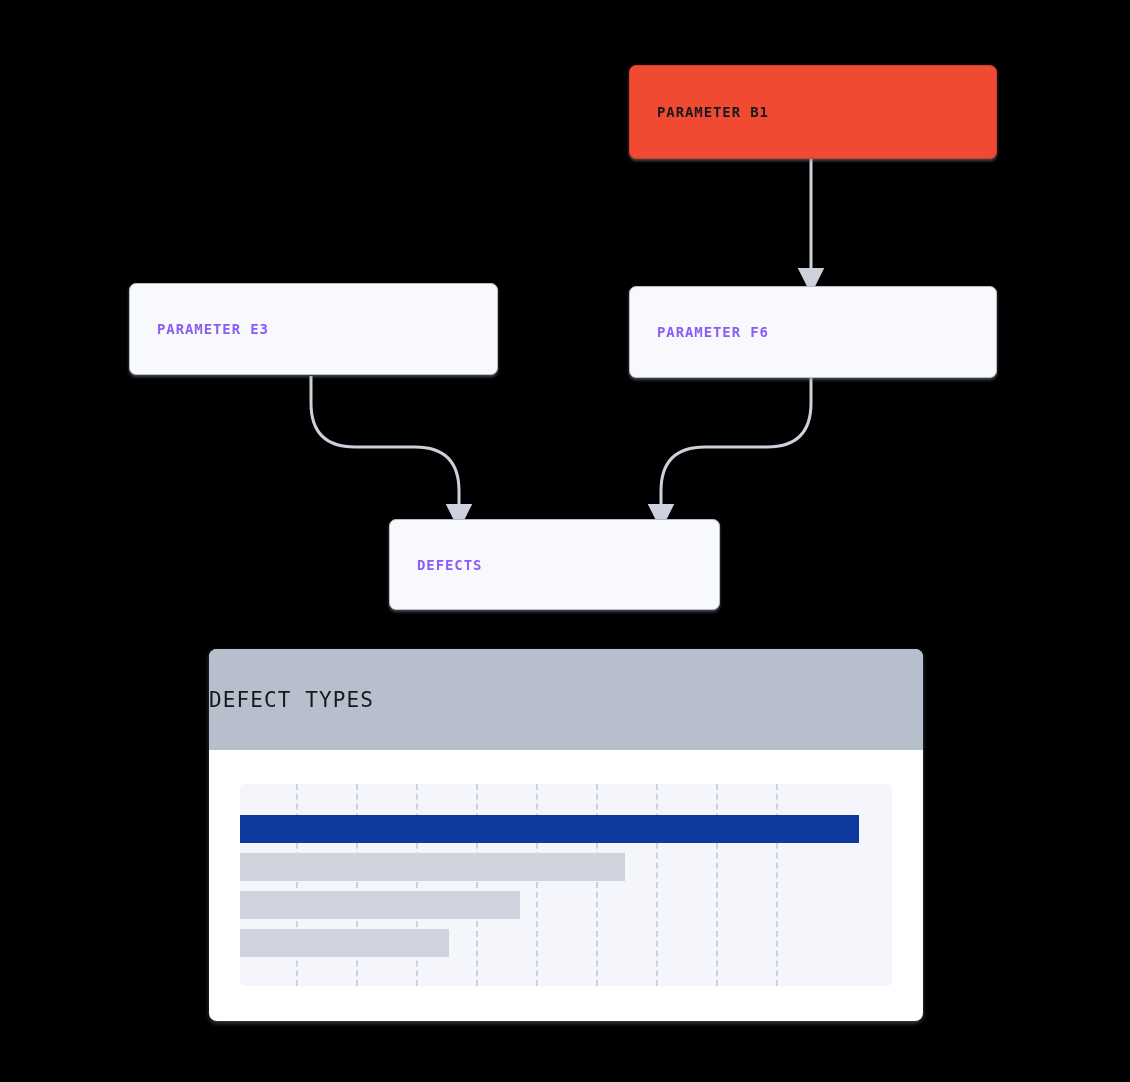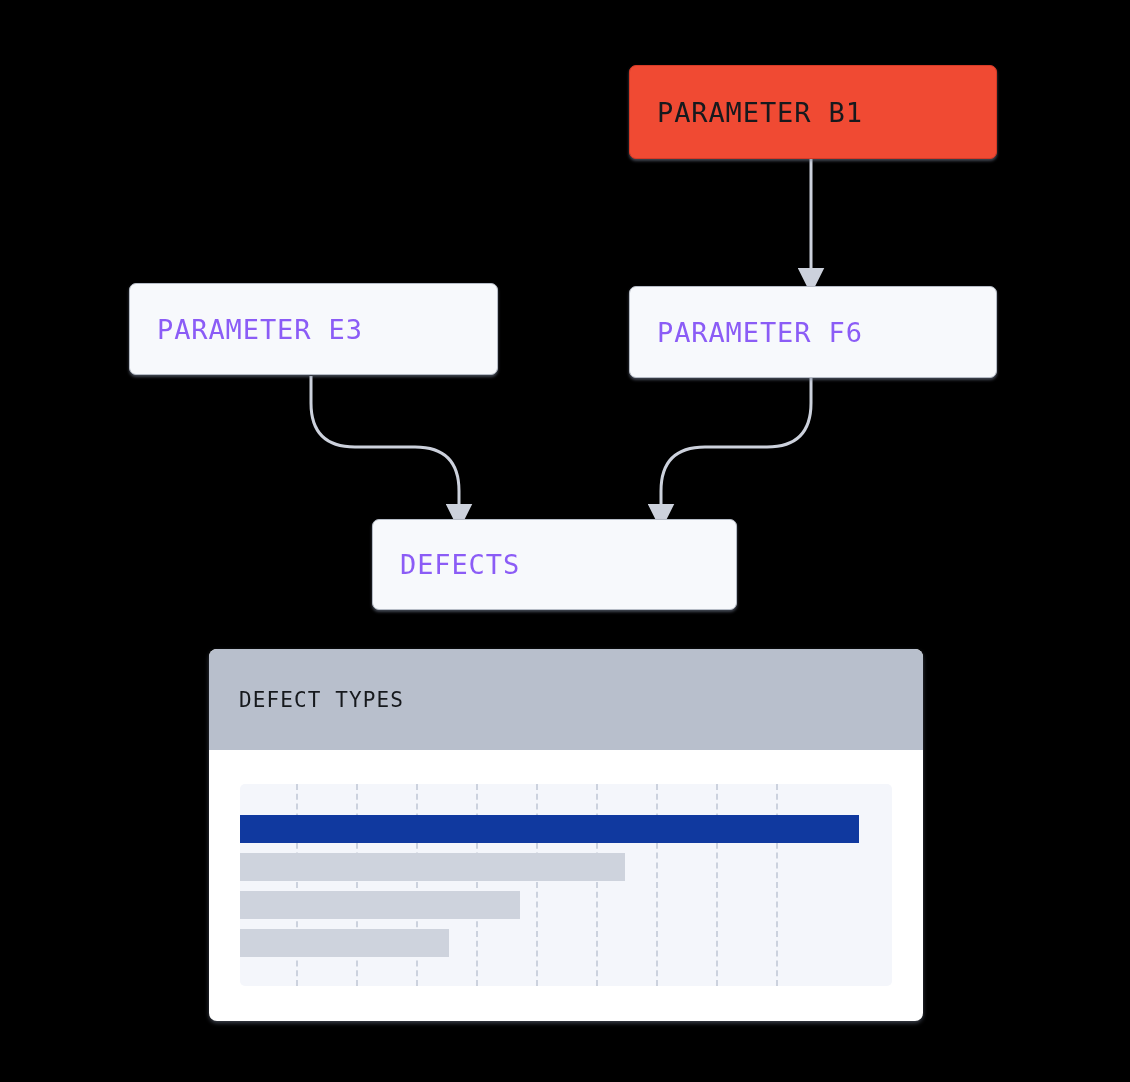--- a/index.html
+++ b/index.html
@@ -8,38 +8,38 @@
        font-family:"DejaVu Sans Mono","Liberation Mono",monospace;}
   #stage{position:absolute;left:0;top:0;width:1130px;height:1082px;background:#000000;}
 
   
   #edges{position:absolute;left:0;top:0;width:1130px;height:1082px;}
 
   
   .node{position:absolute;box-sizing:border-box;border-radius:7px;
         display:flex;align-items:center;
         box-shadow:0 2px 3px rgba(120,130,150,.55);}
-  .node .label{font-size:27px;letter-spacing:.9px;padding-left:27px;white-space:nowrap;}
+  .node .label{font-size:14px;letter-spacing:.9px;padding-left:27px;white-space:nowrap;font-weight:bold;}
 
   .node.plain{background:#f7f9fc;border:1px solid #b6bcc6;}
   .node.plain .label{color:#8b5cf6;}
   .node.accent{background:#f04a33;border:1px solid #d63a26;}
   .node.accent .label{color:#16191d;}
 
   #node-b1{left:629px;top:65px;width:368px;height:94px;}
   #node-e3{left:129px;top:283px;width:369px;height:92px;}
   #node-f6{left:629px;top:286px;width:368px;height:92px;}
-  #node-defects{left:372px;top:519px;width:365px;height:91px;}
+  #node-defects{left:389px;top:519px;width:331px;height:91px;}
 
   
   #panel{position:absolute;left:209px;top:649px;width:714px;height:372px;
          background:#ffffff;border-radius:8px;overflow:hidden;
          box-shadow:0 2px 4px rgba(120,130,150,.5);}
   #panel-header{height:101px;background:#b8bfcc;display:flex;align-items:center;}
-  #panel-title{font-size:21px;letter-spacing:1.1px;color:#16191d;padding-left:30px;white-space:nowrap;}
+  #panel-title{font-size:21px;letter-spacing:1.1px;color:#16191d;white-space:nowrap;}
 
   #plot-wrap{position:relative;padding:34px 31px 35px 31px;}
   #plot{position:relative;height:202px;background:#f4f6fb;border-radius:5px;overflow:hidden;}
   .gridline{position:absolute;top:0;bottom:0;width:0;
             border-left:2px dashed #ccd2de;}
   .bar{position:absolute;height:28px;}
   .bar.hl{background:#10399f;}
   .bar.norm{background:#ced3dd;}
 </style>
 </head>

